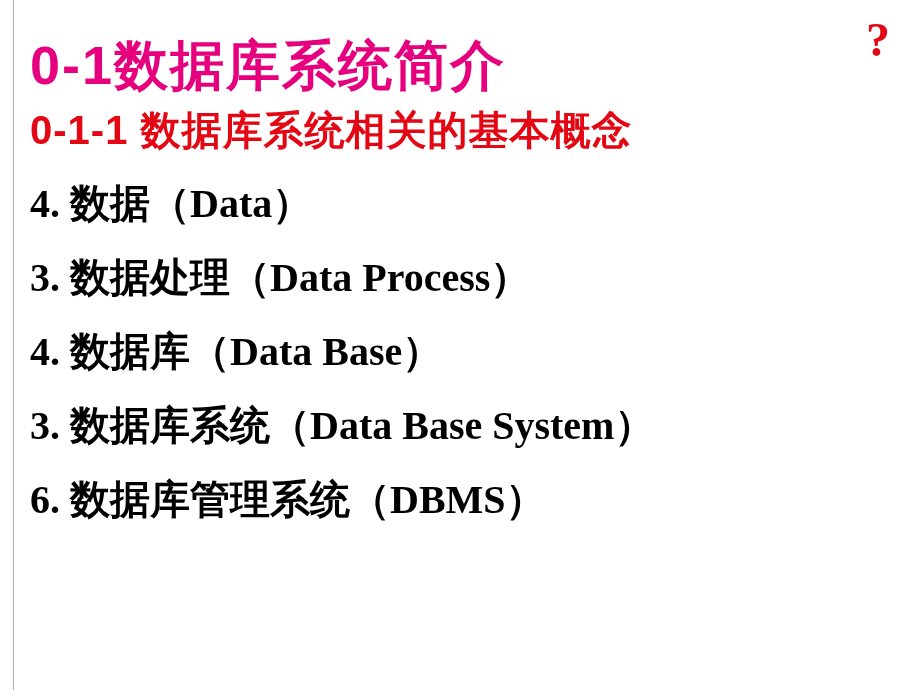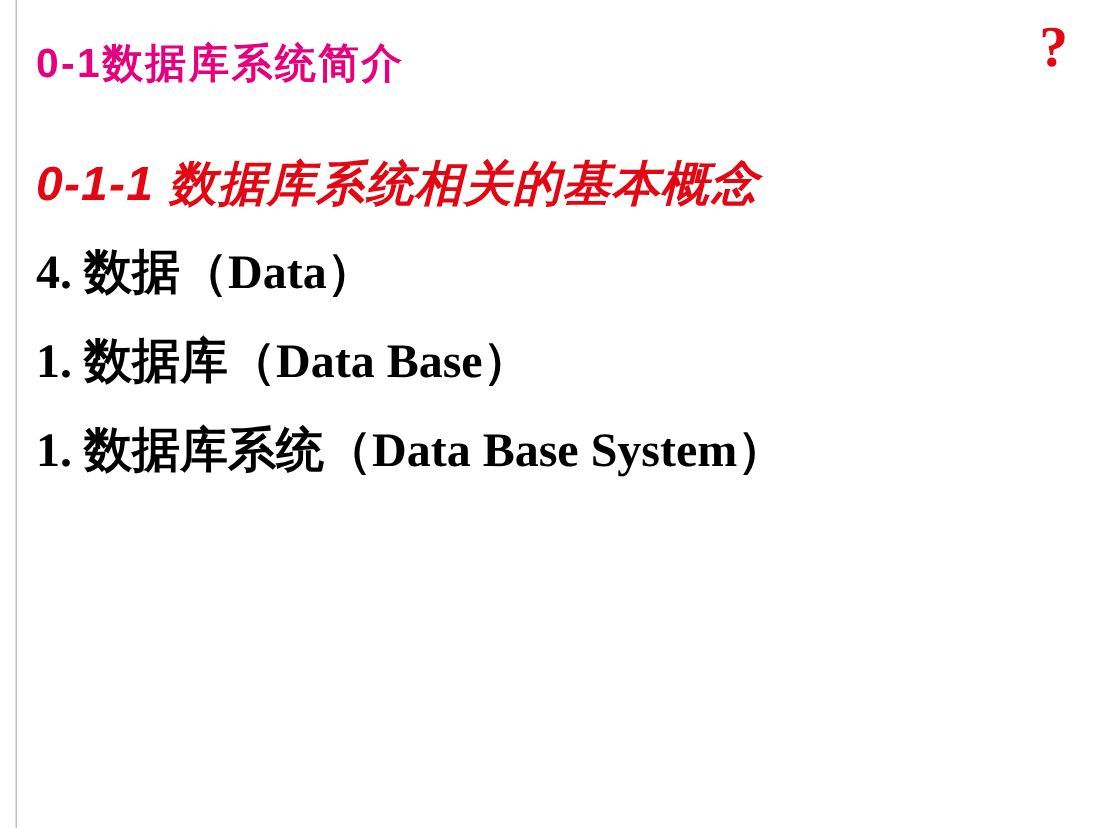--- a/index.html
+++ b/index.html
@@ -23,35 +23,33 @@
     }
     .vertical-line {
       position: absolute;
       left: 13px;
       top: 0;
       bottom: 0;
       width: 1px;
       background: #b0b0b0;
     }
     .title {
-      font-size: 34px;
+      font-size: 54px;
       font-weight: bold;
       color: #e6007e;
       font-family: "SimHei", "黑体", sans-serif;
       letter-spacing: 2px;
-      margin-bottom: 50px;
     }
     .subtitle {
       font-size: 40px;
       font-weight: bold;
       color: #e30613;
       font-family: "SimHei", "黑体", sans-serif;
       margin-bottom: 18px;
       letter-spacing: 1px;
-      font-style: italic;
     }
     .list-item {
       font-size: 40px;
       font-weight: bold;
       color: #000000;
       margin-bottom: 18px;
       line-height: 1.4;
       font-family: "SimSun", "宋体", serif;
     }
     .help-icon {
@@ -66,15 +64,17 @@
   </style>
 </head>
 <body>
 
 <div class="slide">
   <div class="vertical-line"></div>
   <div class="help-icon">?</div>
   <div class="title">0-1数据库系统简介</div>
   <div class="subtitle">0-1-1 数据库系统相关的基本概念</div>
   <div class="list-item">4. 数据（Data）</div>
-  <div class="list-item">1. 数据库（Data Base）</div>
-  <div class="list-item">1. 数据库系统（Data Base System）</div>
+  <div class="list-item">3. 数据处理（Data Process）</div>
+  <div class="list-item">4. 数据库（Data Base）</div>
+  <div class="list-item">3. 数据库系统（Data Base System）</div>
+  <div class="list-item">6. 数据库管理系统（DBMS）</div>
 </div>
 
 </body></html>

